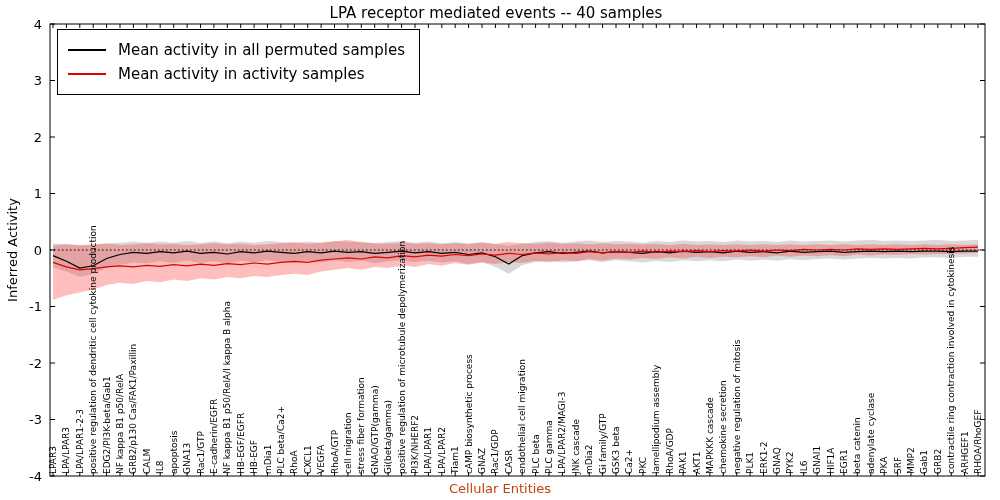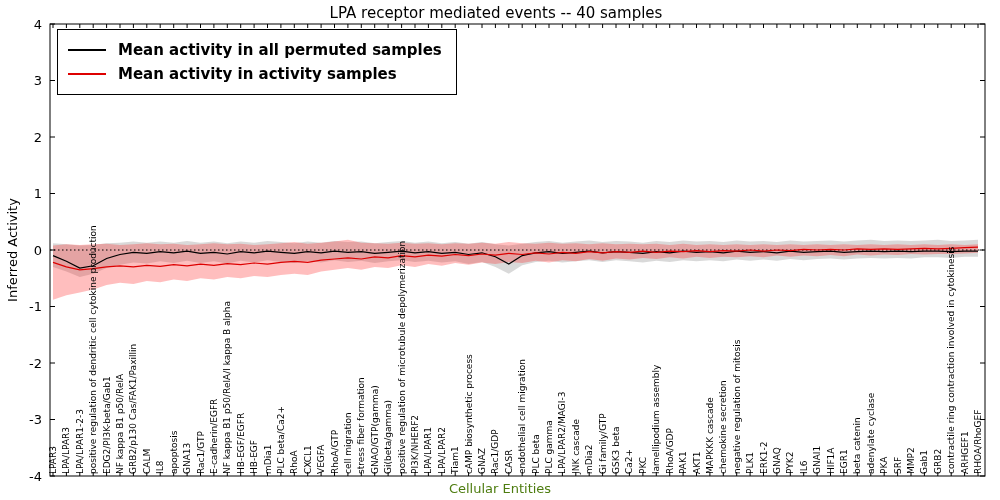--- a/index.html
+++ b/index.html
@@ -3,27 +3,27 @@
 <meta charset="utf-8">
 <style>
   html,body{margin:0;padding:0;background:#fff;}
   #figure{position:relative;width:1000px;height:500px;background:#fff;
           font-family:"DejaVu Sans","Liberation Sans",sans-serif;overflow:hidden;}
   #plotsvg{position:absolute;left:0;top:0;width:1000px;height:500px;}
   #plotsvg text{font-family:"DejaVu Sans","Liberation Sans",sans-serif;fill:#000;}
   .title{position:absolute;top:4px;left:0;right:8px;text-align:center;
          font-size:15px;color:#000;}
   .xlabel{position:absolute;top:481px;left:0;right:0;text-align:center;
-          font-size:13px;color:#4d7c0f;}
+          font-size:13px;color:#c2410c;}
   .ylabel{position:absolute;top:250px;left:12px;transform:translate(-50%,-50%) rotate(-90deg);
           font-size:13px;color:#000;white-space:nowrap;}
   .legend{position:absolute;left:57px;top:29px;background:#fff;border:1px solid #000;
           padding:8px 14px 8px 10px;z-index:5;}
   .legend-row{display:flex;align-items:center;gap:12px;font-size:15px;color:#000;
-              padding:3px 0;white-space:nowrap;font-weight:bold;}
+              padding:3px 0;white-space:nowrap;}
   .swatch{display:inline-block;width:38px;height:0;border-top:2px solid #000;}
 </style>
 </head>
 <body>
 
 <div id="figure">
   <svg id="plotsvg" xmlns="http://www.w3.org/2000/svg">
       <polygon points="53.0,243.2 66.4,244.3 79.8,245.5 93.2,244.9 106.6,243.2 120.0,242.7 133.4,241.5 146.8,242.7 160.2,241.5 173.7,242.7 187.1,241.0 200.5,242.7 213.9,241.5 227.3,243.2 240.7,241.5 254.1,242.7 267.5,241.0 280.9,242.1 294.3,243.2 307.7,241.5 321.1,242.7 334.5,241.0 347.9,242.1 361.3,241.5 374.7,243.2 388.1,242.1 401.6,241.0 415.0,242.7 428.4,241.5 441.8,243.2 455.2,242.1 468.6,243.8 482.0,242.1 495.4,244.3 508.8,245.5 522.2,243.8 535.6,242.1 549.0,241.0 562.4,242.7 575.8,241.5 589.2,240.4 602.6,242.1 616.0,241.0 629.4,241.5 642.9,242.7 656.3,241.0 669.7,242.1 683.1,240.4 696.5,241.5 709.9,241.0 723.3,242.1 736.7,240.4 750.1,241.5 763.5,241.0 776.9,242.1 790.3,240.4 803.7,241.5 817.1,241.0 830.5,240.4 843.9,241.5 857.3,240.4 870.8,239.8 884.2,241.0 897.6,240.4 911.0,241.0 924.4,240.4 937.8,239.8 951.2,241.0 964.6,240.4 978.0,239.8 978.0,256.8 964.6,256.8 951.2,257.9 937.8,257.3 924.4,257.3 911.0,258.5 897.6,257.9 884.2,258.5 870.8,257.9 857.3,258.5 843.9,259.6 830.5,258.5 817.1,259.0 803.7,260.2 790.3,259.0 776.9,260.7 763.5,259.6 750.1,260.7 736.7,259.6 723.3,261.3 709.9,260.2 696.5,261.3 683.1,260.2 669.7,261.9 656.3,260.7 642.9,262.4 629.4,261.3 616.0,260.2 602.6,261.9 589.2,260.2 575.8,261.3 562.4,262.4 549.0,260.7 535.6,261.9 522.2,265.3 508.8,273.7 495.4,266.9 482.0,261.9 468.6,264.1 455.2,261.3 441.8,262.4 428.4,260.7 415.0,261.9 401.6,260.2 388.1,261.3 374.7,263.0 361.3,260.7 347.9,261.9 334.5,260.2 321.1,262.4 307.7,260.7 294.3,263.0 280.9,261.9 267.5,260.2 254.1,262.4 240.7,260.7 227.3,263.6 213.9,261.3 200.5,263.0 187.1,260.7 173.7,263.0 160.2,261.3 146.8,263.6 133.4,262.4 120.0,264.7 106.6,268.1 93.2,273.7 79.8,277.1 66.4,271.5 53.0,266.9" fill="rgba(128,128,128,0.30)" stroke="none"></polygon>
       <polygon points="53.0,245.5 66.4,244.3 79.8,244.9 93.2,244.3 106.6,243.8 120.0,244.9 133.4,244.3 146.8,243.2 160.2,244.3 173.7,243.8 187.1,244.9 200.5,244.3 213.9,243.2 227.3,244.3 240.7,243.8 254.1,244.9 267.5,244.3 280.9,243.2 294.3,242.1 307.7,243.8 321.1,242.7 334.5,241.5 347.9,239.8 361.3,242.7 374.7,243.2 388.1,243.8 401.6,242.7 415.0,243.8 428.4,243.2 441.8,244.3 455.2,243.2 468.6,243.8 482.0,242.7 495.4,243.8 508.8,242.1 522.2,243.2 535.6,243.8 549.0,242.7 562.4,243.8 575.8,243.2 589.2,244.3 602.6,243.2 616.0,244.3 629.4,243.8 642.9,244.3 656.3,243.8 669.7,244.9 683.1,243.8 696.5,244.9 709.9,244.3 723.3,244.9 736.7,244.3 750.1,244.9 763.5,244.3 776.9,244.9 790.3,244.3 803.7,244.9 817.1,244.3 830.5,244.9 843.9,244.3 857.3,244.9 870.8,244.3 884.2,244.9 897.6,244.3 911.0,244.9 924.4,244.3 937.8,244.9 951.2,244.3 964.6,244.9 978.0,244.3 978.0,252.8 964.6,253.4 951.2,254.0 937.8,254.0 924.4,254.5 911.0,254.0 897.6,255.1 884.2,254.5 870.8,255.6 857.3,254.5 843.9,256.2 830.5,255.1 817.1,256.2 803.7,255.6 790.3,256.8 776.9,255.6 763.5,257.3 750.1,256.2 736.7,257.3 723.3,256.8 709.9,257.9 696.5,256.8 683.1,258.5 669.7,257.3 656.3,259.0 642.9,257.9 629.4,259.6 616.0,258.5 602.6,260.7 589.2,259.0 575.8,261.3 562.4,260.2 549.0,262.4 535.6,260.7 522.2,263.0 508.8,261.9 495.4,264.1 482.0,262.4 468.6,264.7 455.2,263.0 441.8,265.8 428.4,264.1 415.0,266.9 401.6,265.3 388.1,268.1 374.7,266.9 361.3,269.8 347.9,268.1 334.5,269.8 321.1,271.5 307.7,274.9 294.3,273.7 280.9,274.9 267.5,277.1 254.1,276.0 240.7,278.3 227.3,277.1 213.9,279.4 200.5,278.3 187.1,281.1 173.7,279.4 160.2,282.2 146.8,281.1 133.4,283.9 120.0,282.8 106.6,285.0 93.2,289.6 79.8,292.4 66.4,295.2 53.0,299.7" fill="rgba(255,40,40,0.30)" stroke="none"></polygon>
       <line x1="50" y1="250.0" x2="985" y2="250.0" stroke="#000" stroke-width="1" stroke-dasharray="1.5,2.5"></line>

